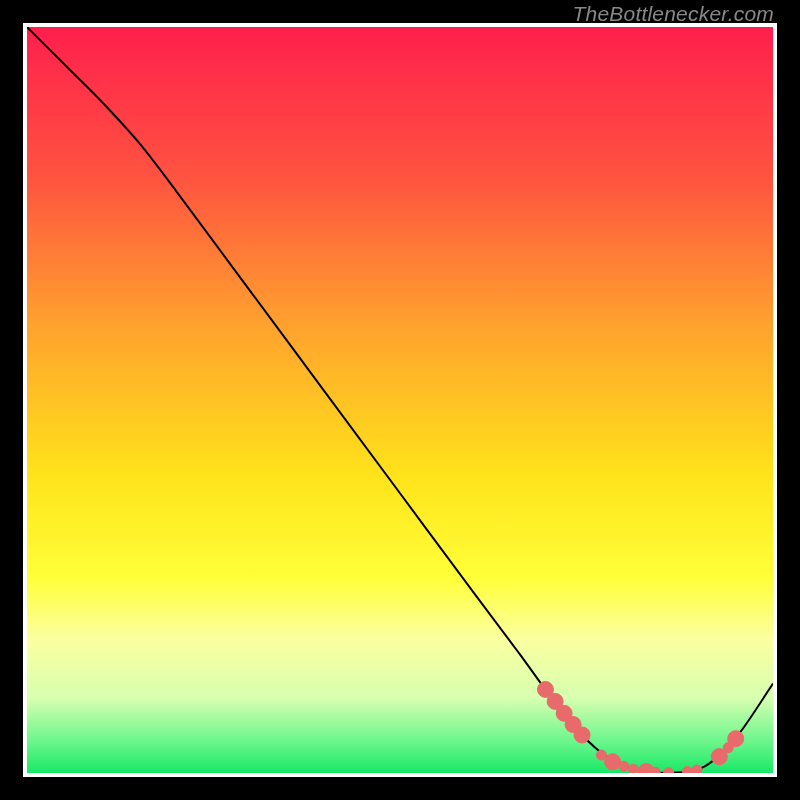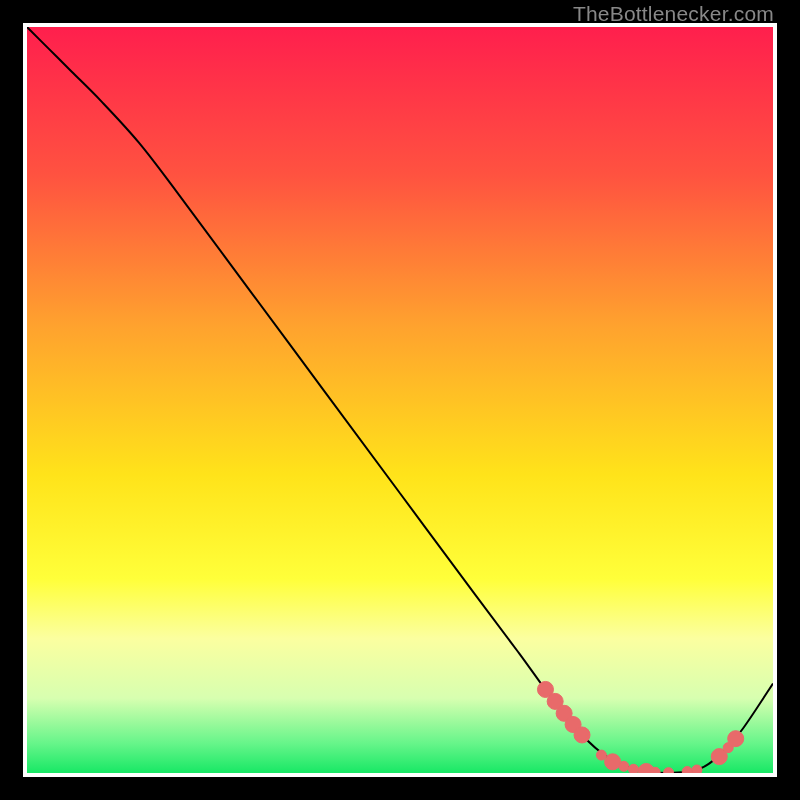--- a/index.html
+++ b/index.html
@@ -19,20 +19,21 @@
     height: 754px;
     background: #fff;
   }
   .watermark {
     position: absolute;
     top: 2px;
     right: 26px;
     font-size: 21px;
     color: #888;
     letter-spacing: 0.2px;
+    font-style: italic;
   }
   .plot {
     position: absolute;
     left: 27px;
     top: 27px;
     width: 746px;
     height: 746px;
   }
   .plot svg {
     display: block;

